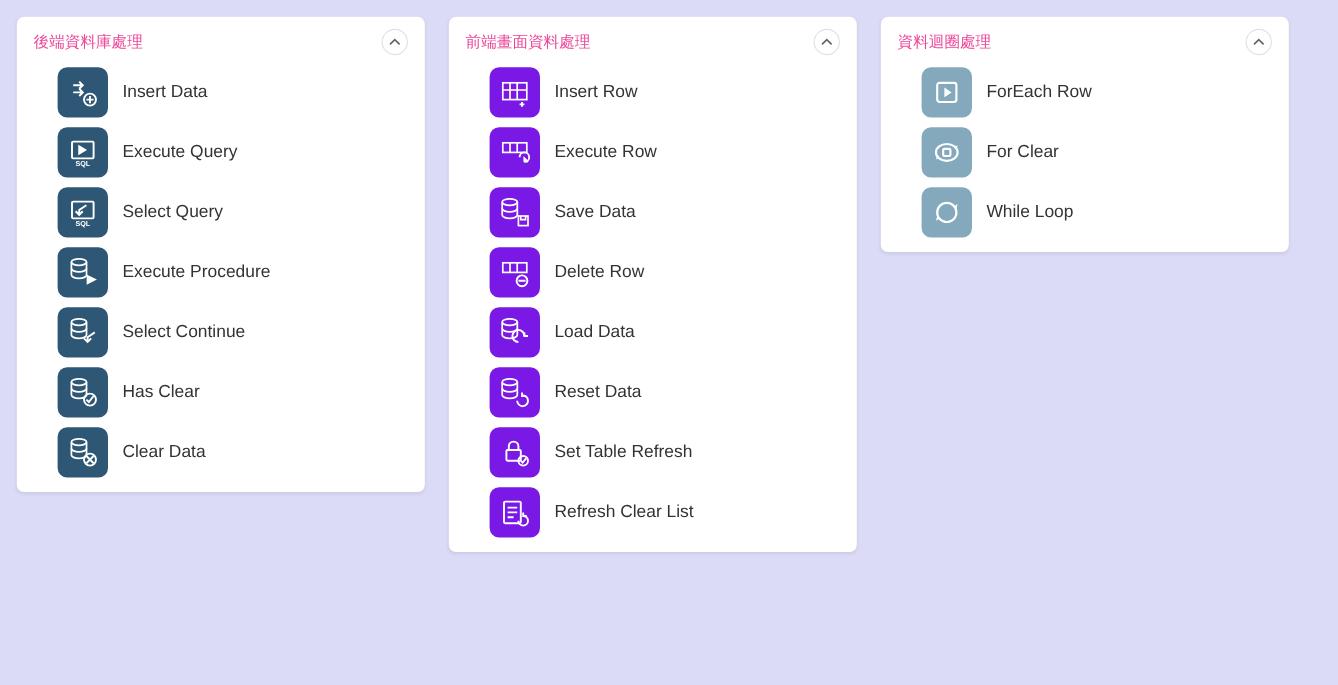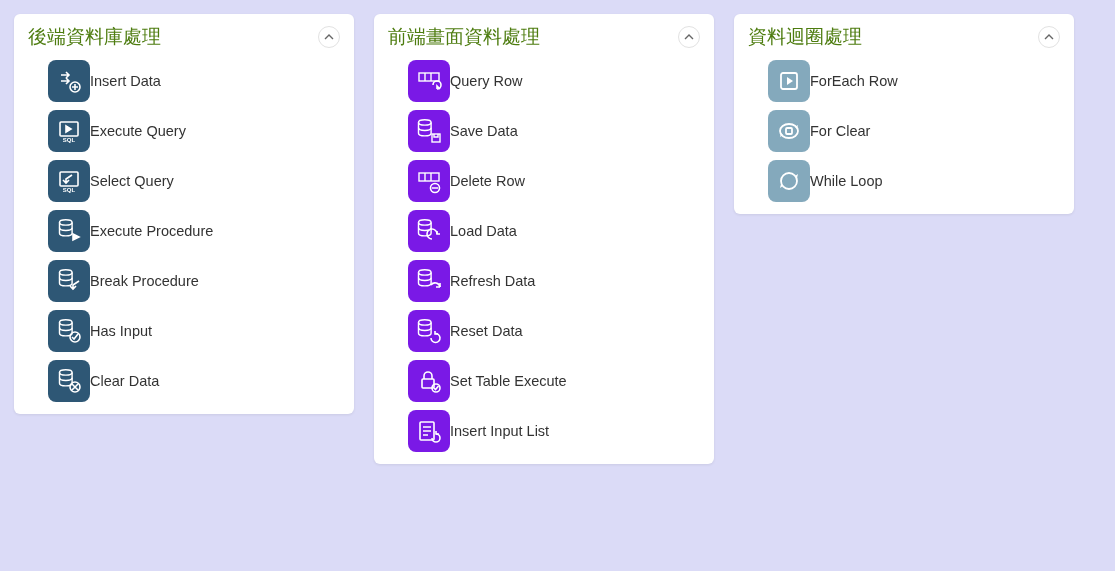--- a/index.html
+++ b/index.html
@@ -18,23 +18,23 @@
       border-radius: 6px;
       width: 340px;
       box-shadow: 0 1px 3px rgba(0,0,0,0.08);
       overflow: hidden;
     }
     .panel-header {
       display: flex;
       align-items: center;
       justify-content: space-between;
       padding: 10px 14px 6px 14px;
-      font-size: 19px;
+      font-size: 13px;
       font-weight: 500;
-      color: #4d7c0f;
+      color: #ec4899;
     }
     .collapse-btn {
       width: 22px;
       height: 22px;
       border-radius: 50%;
       border: 1px solid #e2e2e2;
       background: #fff;
       display: flex;
       align-items: center;
       justify-content: center;
@@ -44,20 +44,21 @@
     }
     .panel-body {
       padding: 4px 10px 12px 10px;
       display: flex;
       flex-direction: column;
       gap: 8px;
     }
     .item {
       display: flex;
       align-items: center;
+      gap: 12px;
       cursor: pointer;
       padding-left: 24px;
     }
     .item-icon {
       width: 42px;
       height: 42px;
       border-radius: 8px;
       display: flex;
       align-items: center;
       justify-content: center;
@@ -153,34 +154,34 @@
 
     <div class="item">
       <div class="item-icon c-darkblue">
         <svg viewBox="0 0 28 28">
             <use href="#db-stack" transform="translate(0 0) scale(0.9)"></use>
             <g stroke="#fff" stroke-width="1.6" fill="none">
               <path d="M24 14 L18 18 L18 22 M15 19 L18 22 L21 19"></path>
             </g>
           </svg>
       </div>
-      <span class="item-label">Break Procedure</span>
+      <span class="item-label">Select Continue</span>
     </div>
 
     <div class="item">
       <div class="item-icon c-darkblue">
         <svg viewBox="0 0 28 28">
             <use href="#db-stack" transform="translate(0 0) scale(0.9)"></use>
             <g stroke="#fff" stroke-width="1.6" fill="none">
               <circle cx="20" cy="20" r="5"></circle>
               <path d="M17 20 L19 22 L23 17"></path>
             </g>
           </svg>
       </div>
-      <span class="item-label">Has Input</span>
+      <span class="item-label">Has Clear</span>
     </div>
 
     <div class="item">
       <div class="item-icon c-darkblue">
         <svg viewBox="0 0 28 28">
             <use href="#db-stack" transform="translate(0 0) scale(0.9)"></use>
             <g stroke="#fff" stroke-width="1.6" fill="none">
               <circle cx="20" cy="20" r="5"></circle>
               <path d="M17 17 L23 23 M23 17 L17 23"></path>
             </g>
@@ -196,32 +197,44 @@
   <div class="panel-header">
     <span>前端畫面資料處理</span>
     <div class="collapse-btn">
       <svg width="10" height="10" viewBox="0 0 10 10">
           <path d="M1 7 L5 3 L9 7" stroke="#666" stroke-width="1.4" fill="none"></path>
         </svg>
     </div>
   </div>
   <div class="panel-body">
 
+    <div class="item">
+      <div class="item-icon c-purple">
+        <svg viewBox="0 0 28 28">
+            <g stroke="#fff" stroke-width="1.4" fill="none">
+              <rect x="4" y="6" width="20" height="14"></rect>
+              <path d="M4 12 H24 M10 6 V20 M16 6 V20"></path>
+              <path d="M20 22 V26 M18 24 H22" stroke-width="1.6"></path>
+            </g>
+          </svg>
+      </div>
+      <span class="item-label">Insert Row</span>
+    </div>
 
     <div class="item">
       <div class="item-icon c-purple">
         <svg viewBox="0 0 28 28">
             <g stroke="#fff" stroke-width="1.4" fill="none">
               <rect x="4" y="6" width="20" height="8"></rect>
               <path d="M10 6 V14 M16 6 V14"></path>
               <path d="M18 18 A4 4 0 1 1 22 22 M22 22 L22 19 L25 22" stroke-width="1.6"></path>
             </g>
           </svg>
       </div>
-      <span class="item-label">Query Row</span>
+      <span class="item-label">Execute Row</span>
     </div>
 
     <div class="item">
       <div class="item-icon c-purple">
         <svg viewBox="0 0 28 28">
             <use href="#db-stack" transform="translate(-1 0) scale(0.9)"></use>
             <g stroke="#fff" stroke-width="1.4" fill="none">
               <rect x="17" y="17" width="8" height="8"></rect>
               <path d="M19 17 V20 H23 V17"></path>
             </g>
@@ -250,32 +263,20 @@
             <use href="#db-stack" transform="translate(-1 0) scale(0.9)"></use>
             <g stroke="#fff" stroke-width="1.6" fill="none">
               <path d="M17 22 A5 5 0 1 1 22 17"></path>
               <path d="M22 14 L22 17 L25 17"></path>
             </g>
           </svg>
       </div>
       <span class="item-label">Load Data</span>
     </div>
 
-    <div class="item">
-      <div class="item-icon c-purple">
-        <svg viewBox="0 0 28 28">
-            <use href="#db-stack" transform="translate(-1 0) scale(0.9)"></use>
-            <g stroke="#fff" stroke-width="1.6" fill="none">
-              <path d="M16 18 A5 5 0 0 1 25 20"></path>
-              <path d="M25 20 L25 16 M25 20 L21 20"></path>
-            </g>
-          </svg>
-      </div>
-      <span class="item-label">Refresh Data</span>
-    </div>
 
     <div class="item">
       <div class="item-icon c-purple">
         <svg viewBox="0 0 28 28">
             <use href="#db-stack" transform="translate(-1 0) scale(0.9)"></use>
             <g stroke="#fff" stroke-width="1.6" fill="none">
               <path d="M16 21 A4.5 4.5 0 1 0 20 16.5"></path>
               <path d="M20 14 L20 17 L23 17"></path>
             </g>
           </svg>
@@ -287,35 +288,35 @@
       <div class="item-icon c-purple">
         <svg viewBox="0 0 28 28">
             <g stroke="#fff" stroke-width="1.6" fill="none">
               <rect x="7" y="12" width="12" height="9" rx="1"></rect>
               <path d="M9 12 V9 A4 4 0 0 1 17 9 V12"></path>
               <circle cx="21" cy="21" r="4"></circle>
               <path d="M19 21 L20.5 22.5 L23.5 19"></path>
             </g>
           </svg>
       </div>
-      <span class="item-label">Set Table Execute</span>
+      <span class="item-label">Set Table Refresh</span>
     </div>
 
     <div class="item">
       <div class="item-icon c-purple">
         <svg viewBox="0 0 28 28">
             <g stroke="#fff" stroke-width="1.6" fill="none">
               <rect x="5" y="5" width="14" height="18" rx="1"></rect>
               <path d="M8 10 H16 M8 14 H16 M8 18 H13"></path>
               <path d="M17 21 A4 4 0 1 0 21 17"></path>
               <path d="M21 14 L21 17 L24 17"></path>
             </g>
           </svg>
       </div>
-      <span class="item-label">Insert Input List</span>
+      <span class="item-label">Refresh Clear List</span>
     </div>
 
   </div>
 </div>
 
 <div class="panel">
   <div class="panel-header">
     <span>資料迴圈處理</span>
     <div class="collapse-btn">
       <svg width="10" height="10" viewBox="0 0 10 10">

